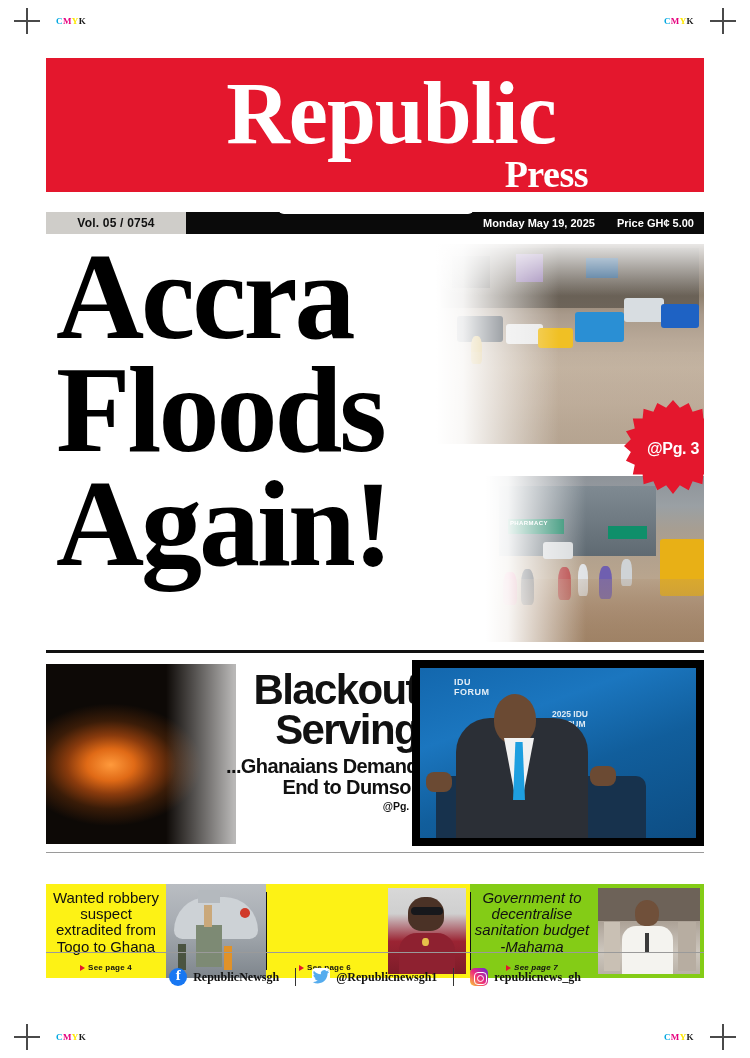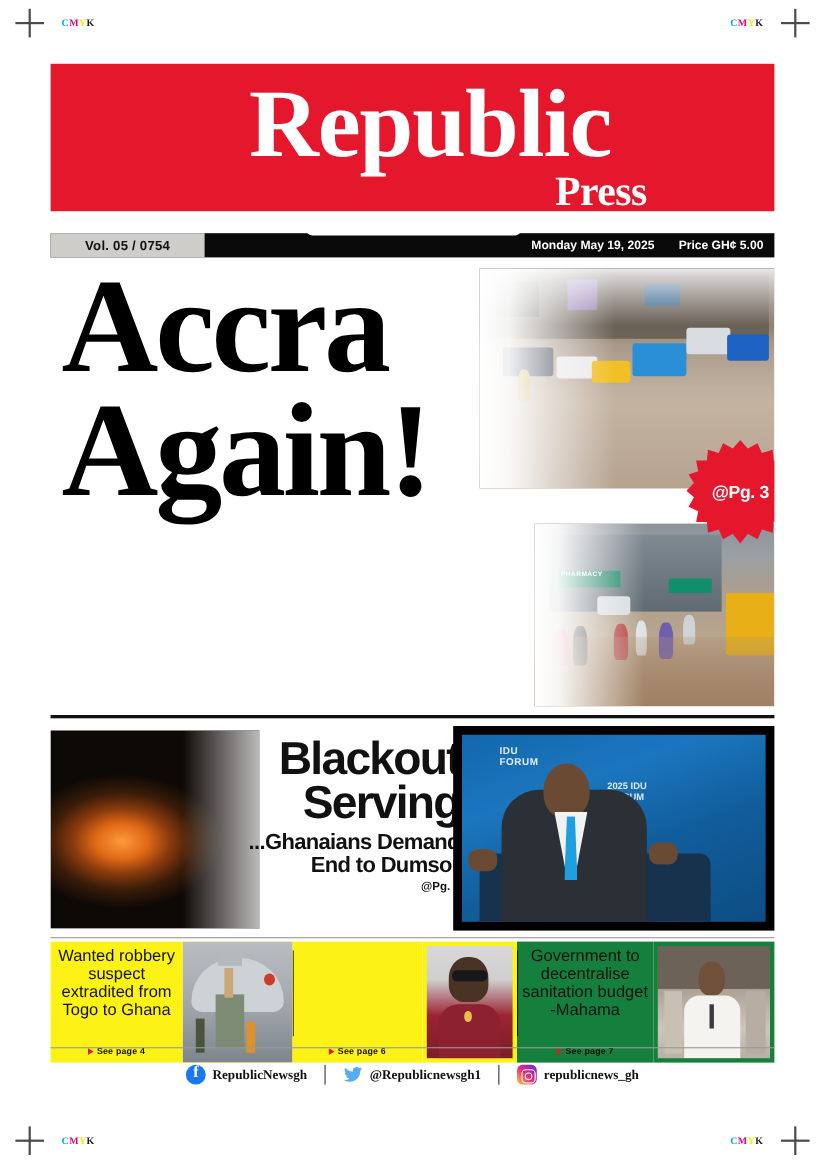--- a/index.html
+++ b/index.html
@@ -184,23 +184,23 @@
   .shirt { position:absolute; left:84px; top:70px; width:30px; height:60px;
     background:#f2f2f2; clip-path:polygon(0 0,100% 0,62% 100%,38% 100%); }
   .tie { position:absolute; left:93px; top:74px; width:12px; height:58px;
     background:#1e9fe0; clip-path:polygon(20% 0,80% 0,100% 100%,0 100%); }
   .hand { position:absolute; width:26px; height:20px; background:#6b4a33; border-radius:8px; }
   .chair { position:absolute; left:16px; bottom:0; width:210px; height:62px;
     background:#17324d; border-radius:10px 10px 0 0; }
 
   
   .strip { position:absolute; left:46px; top:856px; width:658px; height:94px; display:flex; }
-  .cell { position:relative; height:110px; overflow:hidden; }
+  .cell { position:relative; height:94px; overflow:hidden;margin-top:28px; }
   .cell-yellow { background:#fdf215; }
-  .cell-white  { background:#15803d; }
+  .cell-white  { background:#84cc16;font-style:italic; }
   .cell-txt {
     position:absolute; left:0; right:0; top:6px; text-align:center;
     font-size:15px; line-height:1.08; color:#111; padding:0 4px;
   }
   .seepage {
     position:absolute; left:0; right:0; bottom:6px; text-align:center;
     font-size:8px; font-weight:bold; color:#111; letter-spacing:.2px;
   }
   .seepage .tri {
     display:inline-block; width:0; height:0; margin-right:3px;
@@ -324,20 +324,21 @@
       <div class="person ph" style="left:33%;top:55%;width:6%;height:20%;background:#b23a3a;"></div>
       <div class="person ph" style="left:42%;top:53%;width:5%;height:19%;background:#e0e3e6;"></div>
       <div class="person ph" style="left:52%;top:54%;width:6%;height:20%;background:#6f5fb0;"></div>
       <div class="person ph" style="left:62%;top:50%;width:5%;height:16%;background:#cfd3d6;"></div>
       <div class="ph" style="left:0;top:62%;width:100%;height:38%;background:linear-gradient(180deg,rgba(175,146,116,.25),rgba(160,130,100,.7));"></div>
       <div class="fade-l"></div>
     </div>
 
     <div class="headline">
       <span>Accra</span>
+      <span>Floods</span>
       <span>Again!</span>
     </div>
 
     <div class="starburst">
       <span class="starburst-txt">@Pg. 3</span>
     </div>
   </div>
 
   <div class="rule" style="top:650px;"></div>
 

